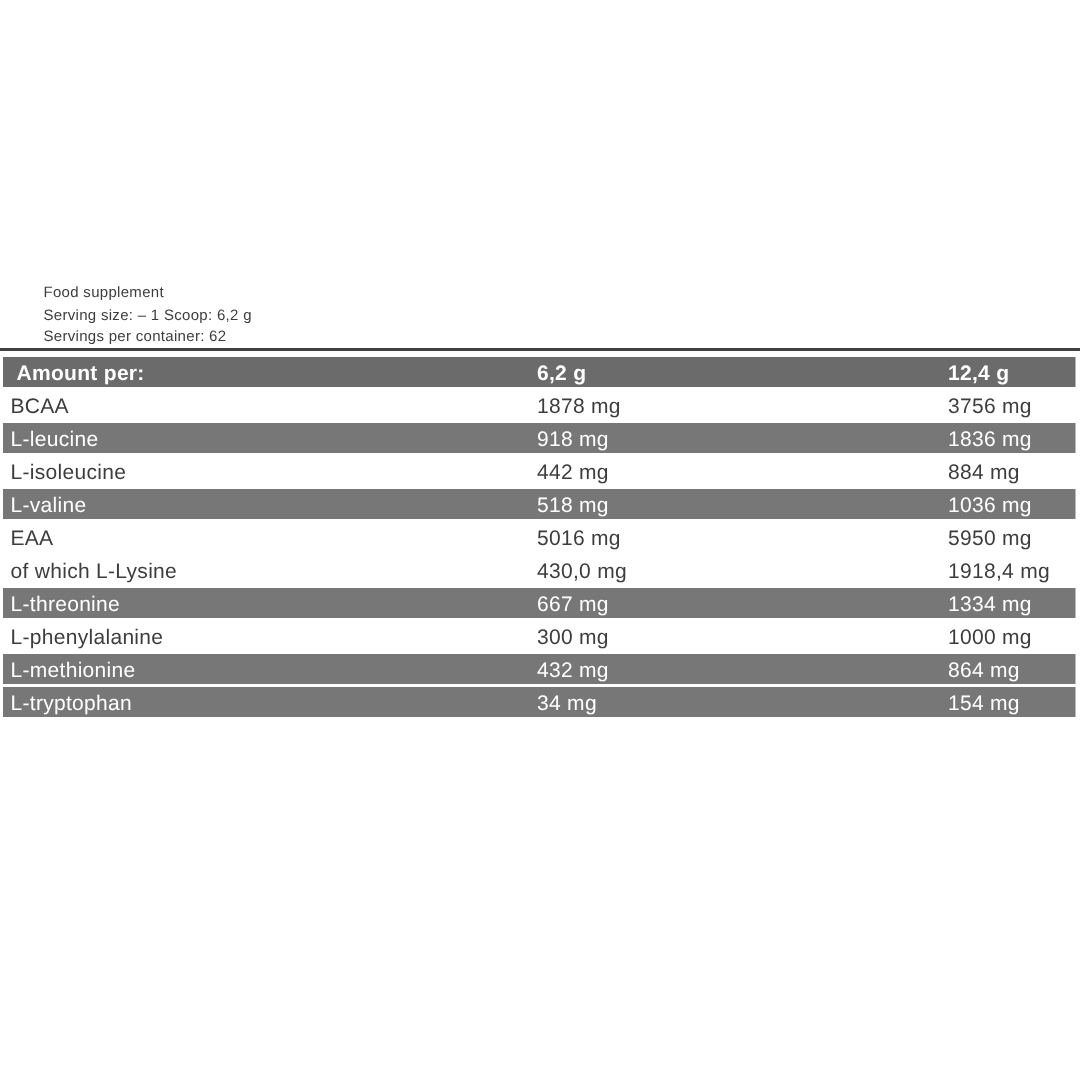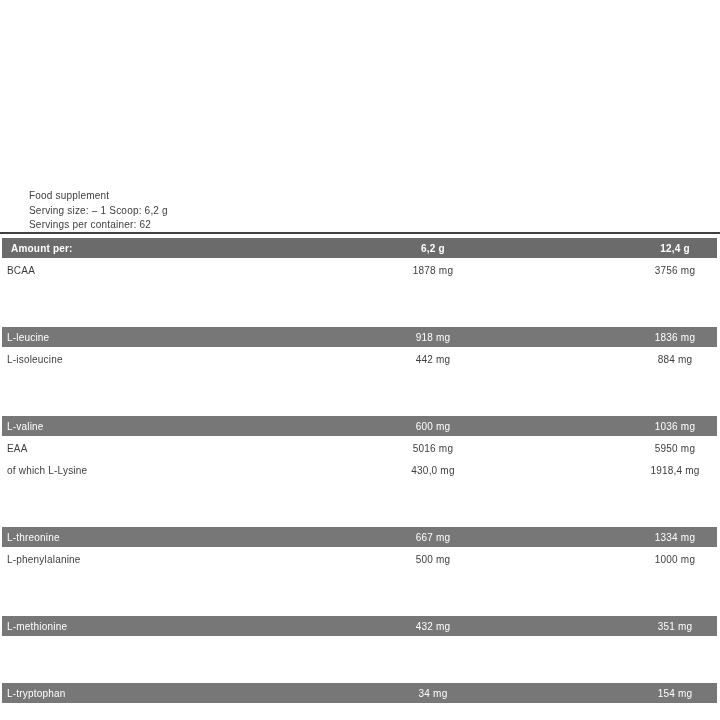--- a/index.html
+++ b/index.html
@@ -38,50 +38,48 @@
     width: 715px;
     display: flex;
     flex-direction: column;
     gap: 2px;
   }
   .row {
     position: relative;
     height: 20px;
     display: flex;
     align-items: center;
-    font-size: 10px;
+    font-size: 14px;
     color: #3d3d3d;
     background: #ffffff;
     letter-spacing: 0.2px;
   }
   .row.shaded {
     background: #777777;
     color: #ffffff;
-    margin-top: 45px;
   }
   .row.header {
     background: #6b6b6b;
     color: #ffffff;
     font-weight: bold;
   }
   .row .label {
     padding-left: 5px;
     white-space: nowrap;
   }
   .row.header .label { padding-left: 9px; }
   .col1 {
     position: absolute;
     left: 356px; width: 150px;
-    text-align: center;
     white-space: nowrap;
   }
   .col2 {
     position: absolute;
     left: 630px; width: 86px;
-    text-align: center;
+    text-align: left;
     white-space: nowrap;
   }
 </style>
 </head>
 <body>
 
 <div class="canvas">
 
   <div class="info">
     <div>Food supplement</div>
@@ -112,21 +110,21 @@
     </div>
 
     <div class="row">
       <span class="label">L-isoleucine</span>
       <span class="col1">442 mg</span>
       <span class="col2">884 mg</span>
     </div>
 
     <div class="row shaded">
       <span class="label">L-valine</span>
-      <span class="col1">600 mg</span>
+      <span class="col1">518 mg</span>
       <span class="col2">1036 mg</span>
     </div>
 
     <div class="row">
       <span class="label">EAA</span>
       <span class="col1">5016 mg</span>
       <span class="col2">5950 mg</span>
     </div>
 
 
@@ -137,28 +135,28 @@
     </div>
 
     <div class="row shaded">
       <span class="label">L-threonine</span>
       <span class="col1">667 mg</span>
       <span class="col2">1334 mg</span>
     </div>
 
     <div class="row">
       <span class="label">L-phenylalanine</span>
-      <span class="col1">500 mg</span>
+      <span class="col1">300 mg</span>
       <span class="col2">1000 mg</span>
     </div>
 
     <div class="row shaded">
       <span class="label">L-methionine</span>
       <span class="col1">432 mg</span>
-      <span class="col2">351 mg</span>
+      <span class="col2">864 mg</span>
     </div>
 
 
     <div class="row shaded">
       <span class="label">L-tryptophan</span>
       <span class="col1">34 mg</span>
       <span class="col2">154 mg</span>
     </div>
 
   </div>

